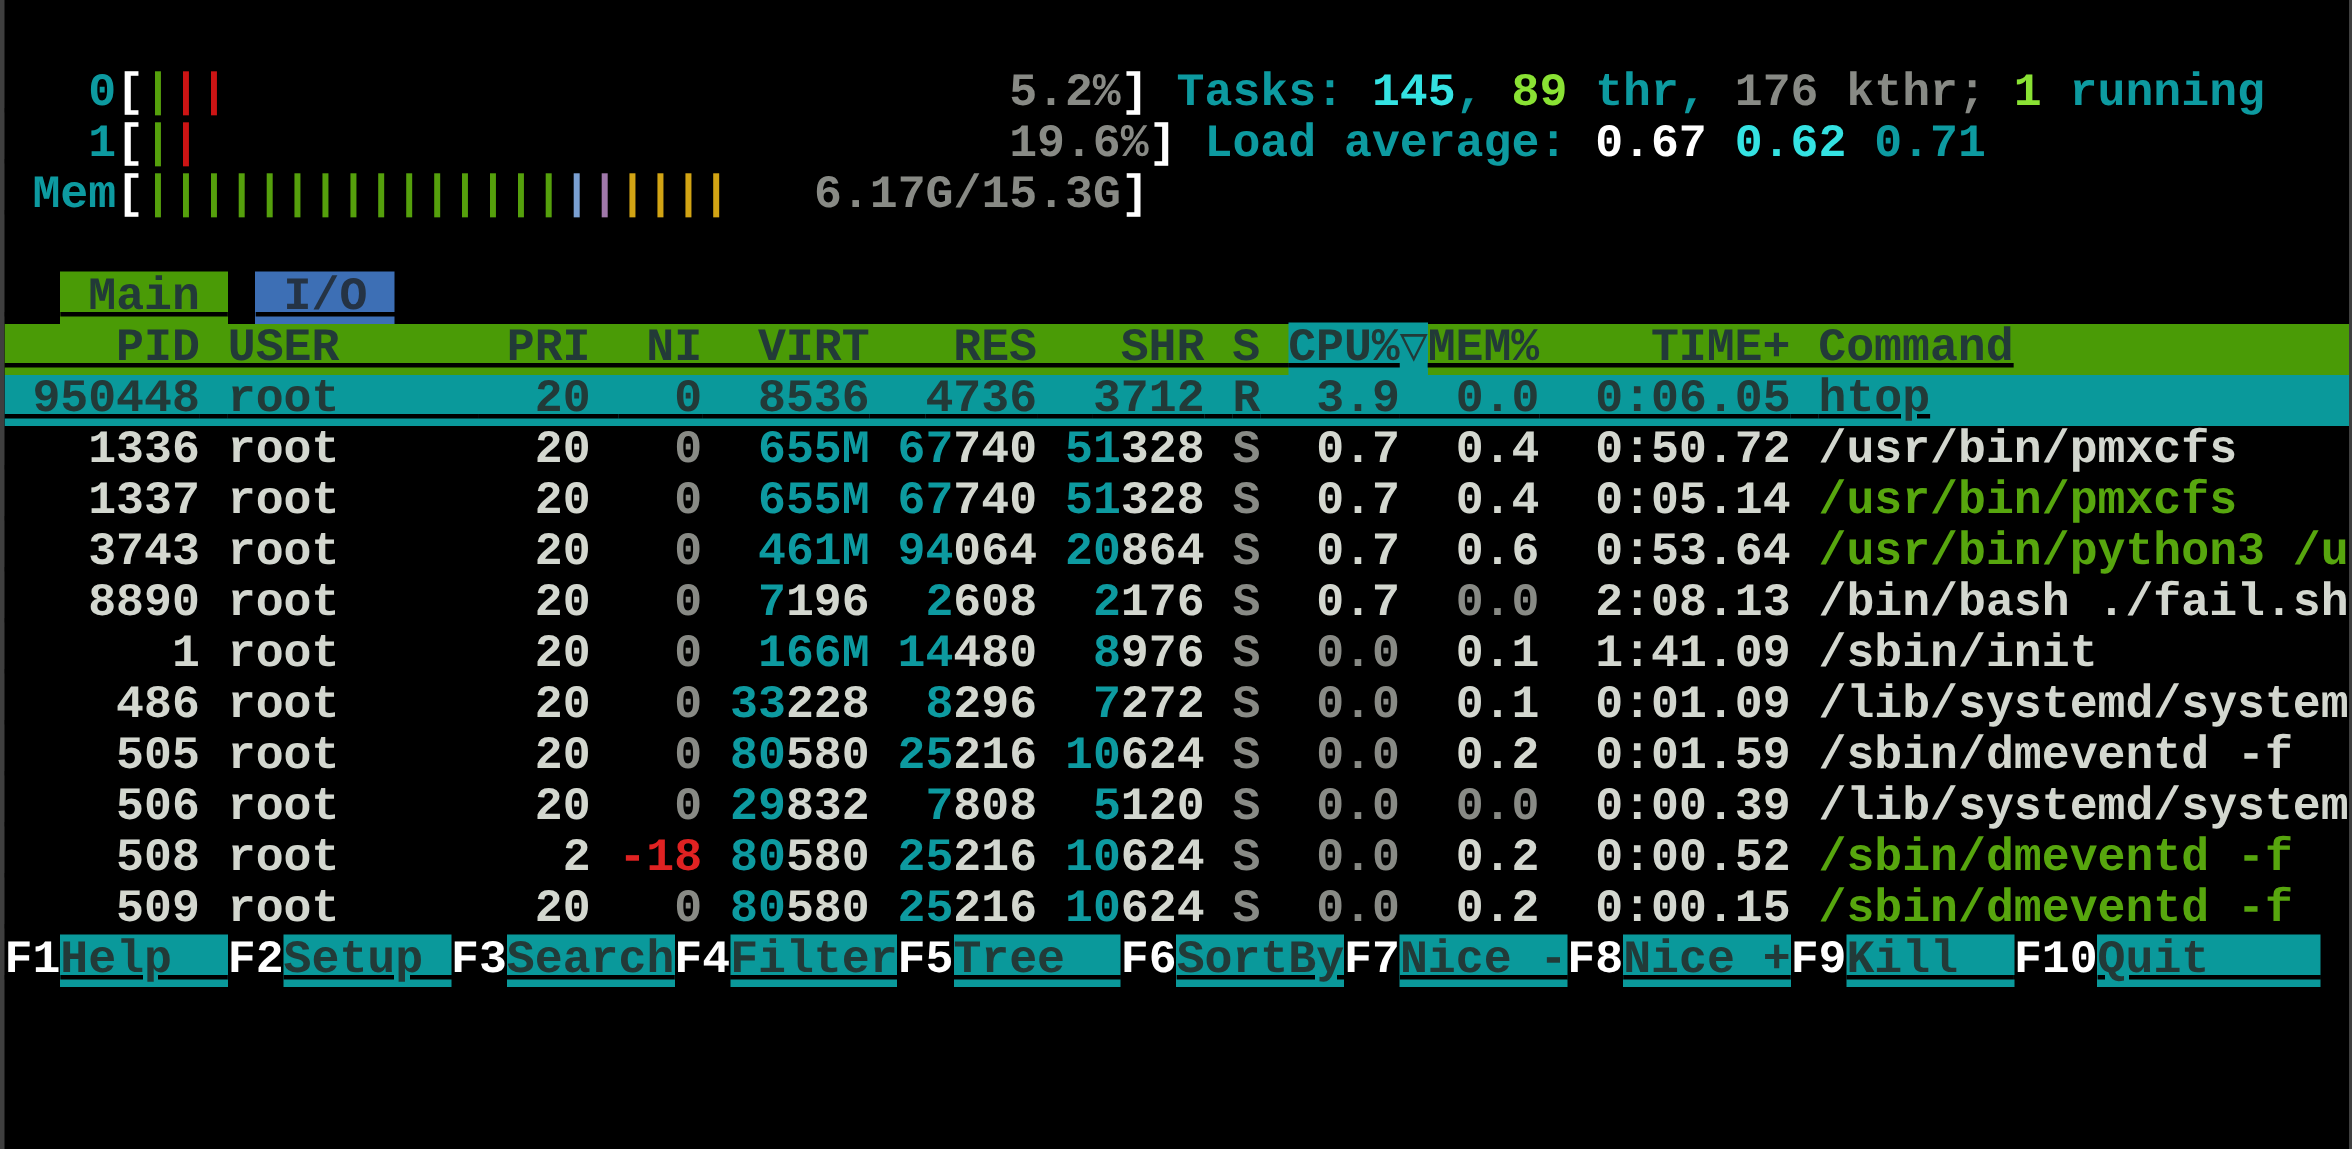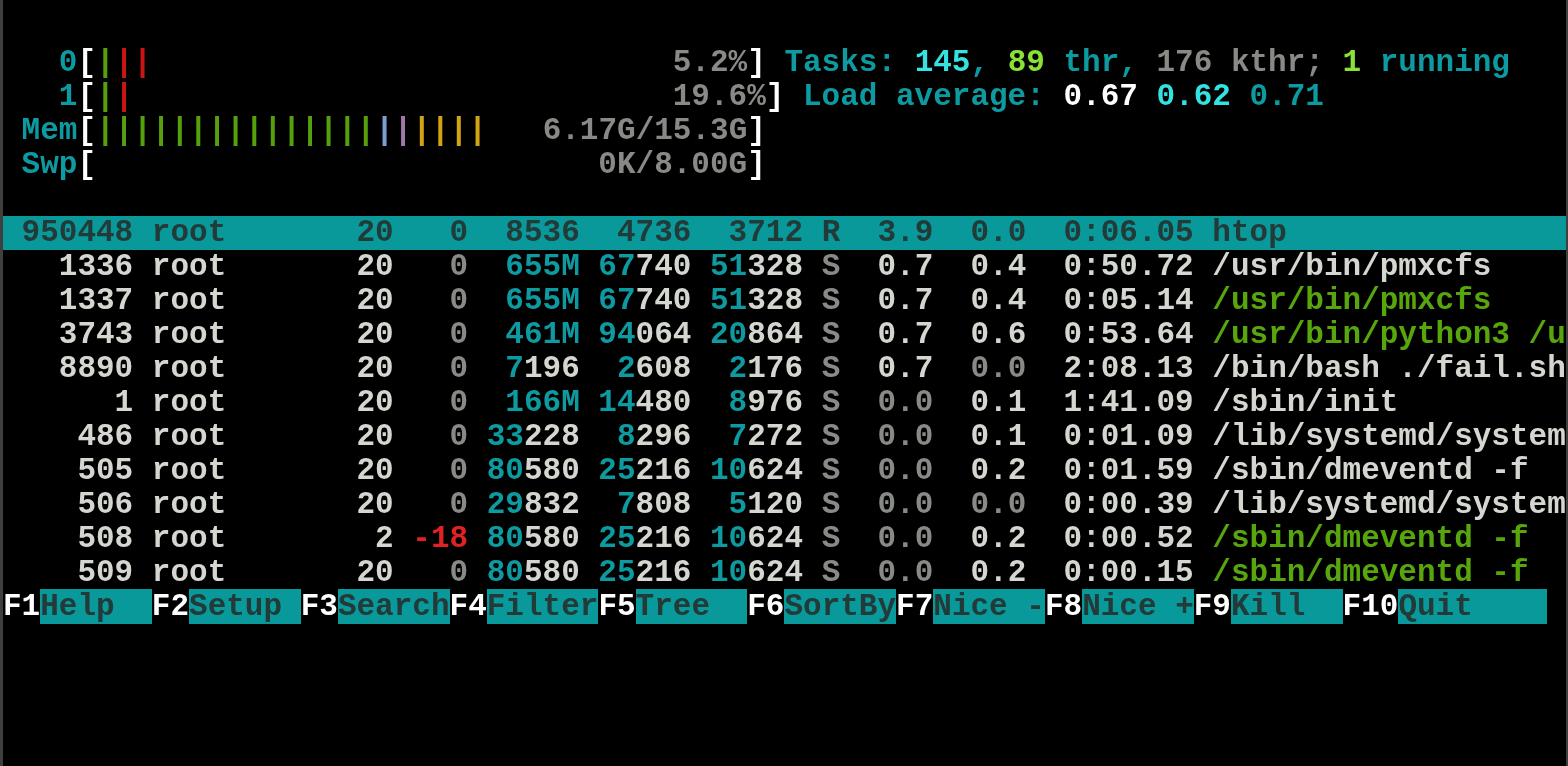--- a/index.html
+++ b/index.html
@@ -3,21 +3,21 @@
 <meta charset="utf-8">
 <style>
   html,body{margin:0;padding:0;background:#000;}
   body{width:1568px;height:766px;overflow:hidden;}
   #screen{
     position:relative;box-sizing:border-box;
     width:1568px;height:766px;background:#000;
     border-left:3px solid #3f3f3f;border-right:2px solid #3f3f3f;
     padding-top:12px;overflow:hidden;
     font-family:"Liberation Mono","DejaVu Sans Mono",monospace;
-    font-weight:700;font-size:31px;line-height:34px;
+    font-weight:700;font-size:31px;line-height:34px;text-decoration:underline;
   }
   .row{height:34px;white-space:pre;}
   
   .t{color:var(--teal)}         
   .c{color:var(--cyanBright)}   
   .w{color:var(--white)}        
   .W{color:var(--whiteBright)}  
   .g{color:var(--gray)}         
   .n{color:var(--green)}        
   .G{color:var(--greenBright)}  
@@ -36,22 +36,23 @@
   .arr{display:inline-block;width:1ch;text-align:center;overflow:visible;}
 </style>
 </head>
 <body>
 
 <div id="screen">
     <div class="row"></div>
     <div class="row"><span class="t">   0</span><span class="W">[</span><span class="bg">|</span><span class="br">|</span><span class="br">|</span><span>                            </span><span class="g">5.2%</span><span class="W">]</span><span> </span><span><span class="t">Tasks: </span><span class="c">145</span><span class="t">, </span><span class="G">89</span><span class="t"> thr, </span><span class="g">176 kthr; </span><span class="G">1</span><span class="t"> running</span></span></div>
     <div class="row"><span class="t">   1</span><span class="W">[</span><span class="bg">|</span><span class="br">|</span><span>                             </span><span class="g">19.6%</span><span class="W">]</span><span> </span><span><span class="t">Load average: </span><span class="W">0.67 </span><span class="c">0.62 </span><span class="t">0.71</span></span></div>
     <div class="row"><span class="t"> Mem</span><span class="W">[</span><span class="bg">|</span><span class="bg">|</span><span class="bg">|</span><span class="bg">|</span><span class="bg">|</span><span class="bg">|</span><span class="bg">|</span><span class="bg">|</span><span class="bg">|</span><span class="bg">|</span><span class="bg">|</span><span class="bg">|</span><span class="bg">|</span><span class="bg">|</span><span class="bg">|</span><span class="bb">|</span><span class="bp">|</span><span class="by">|</span><span class="by">|</span><span class="by">|</span><span class="by">|</span><span>   </span><span class="g">6.17G/15.3G</span><span class="W">]</span></div>
-    <div class="row"><span class="t"> Swp</span><span class="W">[</span><span>                           </span><span class="g">0K/8.00G</span><span class="W">]</span></div>
     <div class="row"></div>
+    <div class="row"><span>  </span><span class="tab-main"> Main </span><span> </span><span class="tab-io"> I/O </span></div>
+    <div class="row header"><span class="hd">    PID USER      PRI  NI  VIRT   RES   SHR S </span><span class="sortcol">CPU%<span class="arr">▽</span></span><span class="hd">MEM%    TIME+ Command</span></div>
     <div class="row sel"><span class="w"> 950448</span><span> </span><span class="w">root     </span><span class="w">  20 </span><span class="g">  0</span><span>  </span><span class="w">8536</span><span>  </span><span class="w">4736</span><span>  </span><span class="w">3712</span><span> </span><span class="w">R</span><span class="w">  3.9</span><span class="w">  0.0</span><span class="w">  0:06.05</span><span> </span><span class="w">htop</span></div>
     <div class="row"><span class="w">   1336</span><span> </span><span class="w">root     </span><span class="w">  20 </span><span class="g">  0</span><span>  </span><span class="t">655M</span><span> </span><span class="t">67</span><span class="w">740</span><span> </span><span class="t">51</span><span class="w">328</span><span> </span><span class="g">S</span><span class="w">  0.7</span><span class="w">  0.4</span><span class="w">  0:50.72</span><span> </span><span class="w">/usr/bin/pmxcfs</span></div>
     <div class="row"><span class="w">   1337</span><span> </span><span class="w">root     </span><span class="w">  20 </span><span class="g">  0</span><span>  </span><span class="t">655M</span><span> </span><span class="t">67</span><span class="w">740</span><span> </span><span class="t">51</span><span class="w">328</span><span> </span><span class="g">S</span><span class="w">  0.7</span><span class="w">  0.4</span><span class="w">  0:05.14</span><span> </span><span class="n">/usr/bin/pmxcfs</span></div>
     <div class="row"><span class="w">   3743</span><span> </span><span class="w">root     </span><span class="w">  20 </span><span class="g">  0</span><span>  </span><span class="t">461M</span><span> </span><span class="t">94</span><span class="w">064</span><span> </span><span class="t">20</span><span class="w">864</span><span> </span><span class="g">S</span><span class="w">  0.7</span><span class="w">  0.6</span><span class="w">  0:53.64</span><span> </span><span class="n">/usr/bin/python3 /u</span></div>
     <div class="row"><span class="w">   8890</span><span> </span><span class="w">root     </span><span class="w">  20 </span><span class="g">  0</span><span>  </span><span class="t">7</span><span class="w">196</span><span>  </span><span class="t">2</span><span class="w">608</span><span>  </span><span class="t">2</span><span class="w">176</span><span> </span><span class="g">S</span><span class="w">  0.7</span><span class="g">  0.0</span><span class="w">  2:08.13</span><span> </span><span class="w">/bin/bash ./fail.sh</span></div>
     <div class="row"><span class="w">      1</span><span> </span><span class="w">root     </span><span class="w">  20 </span><span class="g">  0</span><span>  </span><span class="t">166M</span><span> </span><span class="t">14</span><span class="w">480</span><span>  </span><span class="t">8</span><span class="w">976</span><span> </span><span class="g">S</span><span class="g">  0.0</span><span class="w">  0.1</span><span class="w">  1:41.09</span><span> </span><span class="w">/sbin/init</span></div>
     <div class="row"><span class="w">    486</span><span> </span><span class="w">root     </span><span class="w">  20 </span><span class="g">  0</span><span> </span><span class="t">33</span><span class="w">228</span><span>  </span><span class="t">8</span><span class="w">296</span><span>  </span><span class="t">7</span><span class="w">272</span><span> </span><span class="g">S</span><span class="g">  0.0</span><span class="w">  0.1</span><span class="w">  0:01.09</span><span> </span><span class="w">/lib/systemd/system</span></div>
     <div class="row"><span class="w">    505</span><span> </span><span class="w">root     </span><span class="w">  20 </span><span class="g">  0</span><span> </span><span class="t">80</span><span class="w">580</span><span> </span><span class="t">25</span><span class="w">216</span><span> </span><span class="t">10</span><span class="w">624</span><span> </span><span class="g">S</span><span class="g">  0.0</span><span class="w">  0.2</span><span class="w">  0:01.59</span><span> </span><span class="w">/sbin/dmeventd -f</span></div>
     <div class="row"><span class="w">    506</span><span> </span><span class="w">root     </span><span class="w">  20 </span><span class="g">  0</span><span> </span><span class="t">29</span><span class="w">832</span><span>  </span><span class="t">7</span><span class="w">808</span><span>  </span><span class="t">5</span><span class="w">120</span><span> </span><span class="g">S</span><span class="g">  0.0</span><span class="g">  0.0</span><span class="w">  0:00.39</span><span> </span><span class="w">/lib/systemd/system</span></div>
     <div class="row"><span class="w">    508</span><span> </span><span class="w">root     </span><span class="w">   2 </span><span class="r">-18</span><span> </span><span class="t">80</span><span class="w">580</span><span> </span><span class="t">25</span><span class="w">216</span><span> </span><span class="t">10</span><span class="w">624</span><span> </span><span class="g">S</span><span class="g">  0.0</span><span class="w">  0.2</span><span class="w">  0:00.52</span><span> </span><span class="n">/sbin/dmeventd -f</span></div>

